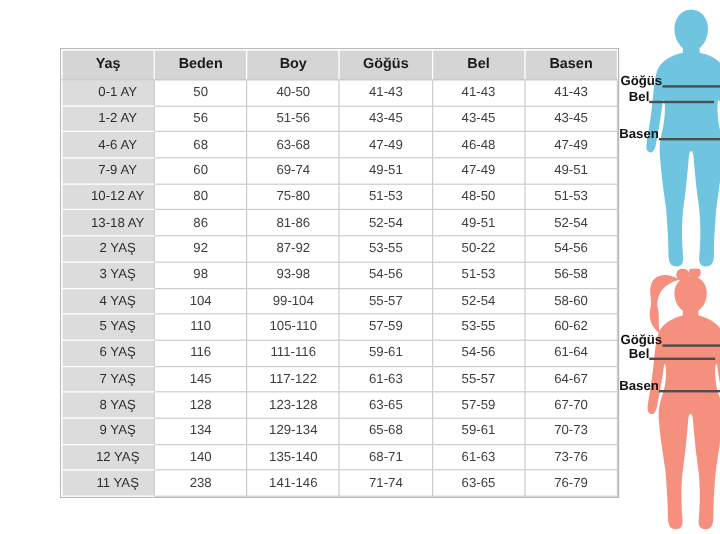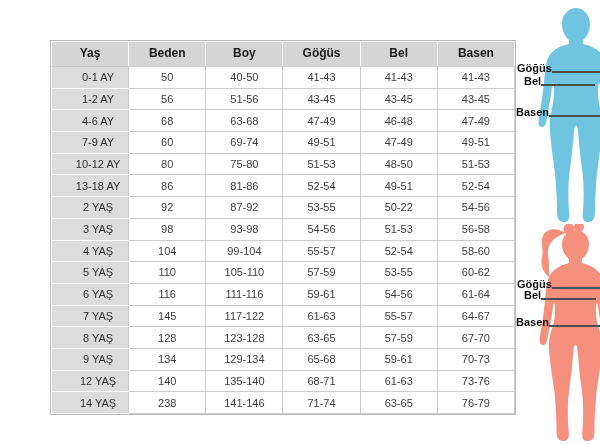--- a/index.html
+++ b/index.html
@@ -170,21 +170,21 @@
           </tr>
           <tr>
             <td class="col-yas">12 YAŞ</td>
             <td>140</td>
             <td>135-140</td>
             <td>68-71</td>
             <td>61-63</td>
             <td>73-76</td>
           </tr>
           <tr>
-            <td class="col-yas">14 YAŞ</td>
+            <td class="col-yas">11 YAŞ</td>
             <td>238</td>
             <td>141-146</td>
             <td>71-74</td>
             <td>63-65</td>
             <td>76-79</td>
           </tr>
         </tbody>
     </table>
   </div>
 

